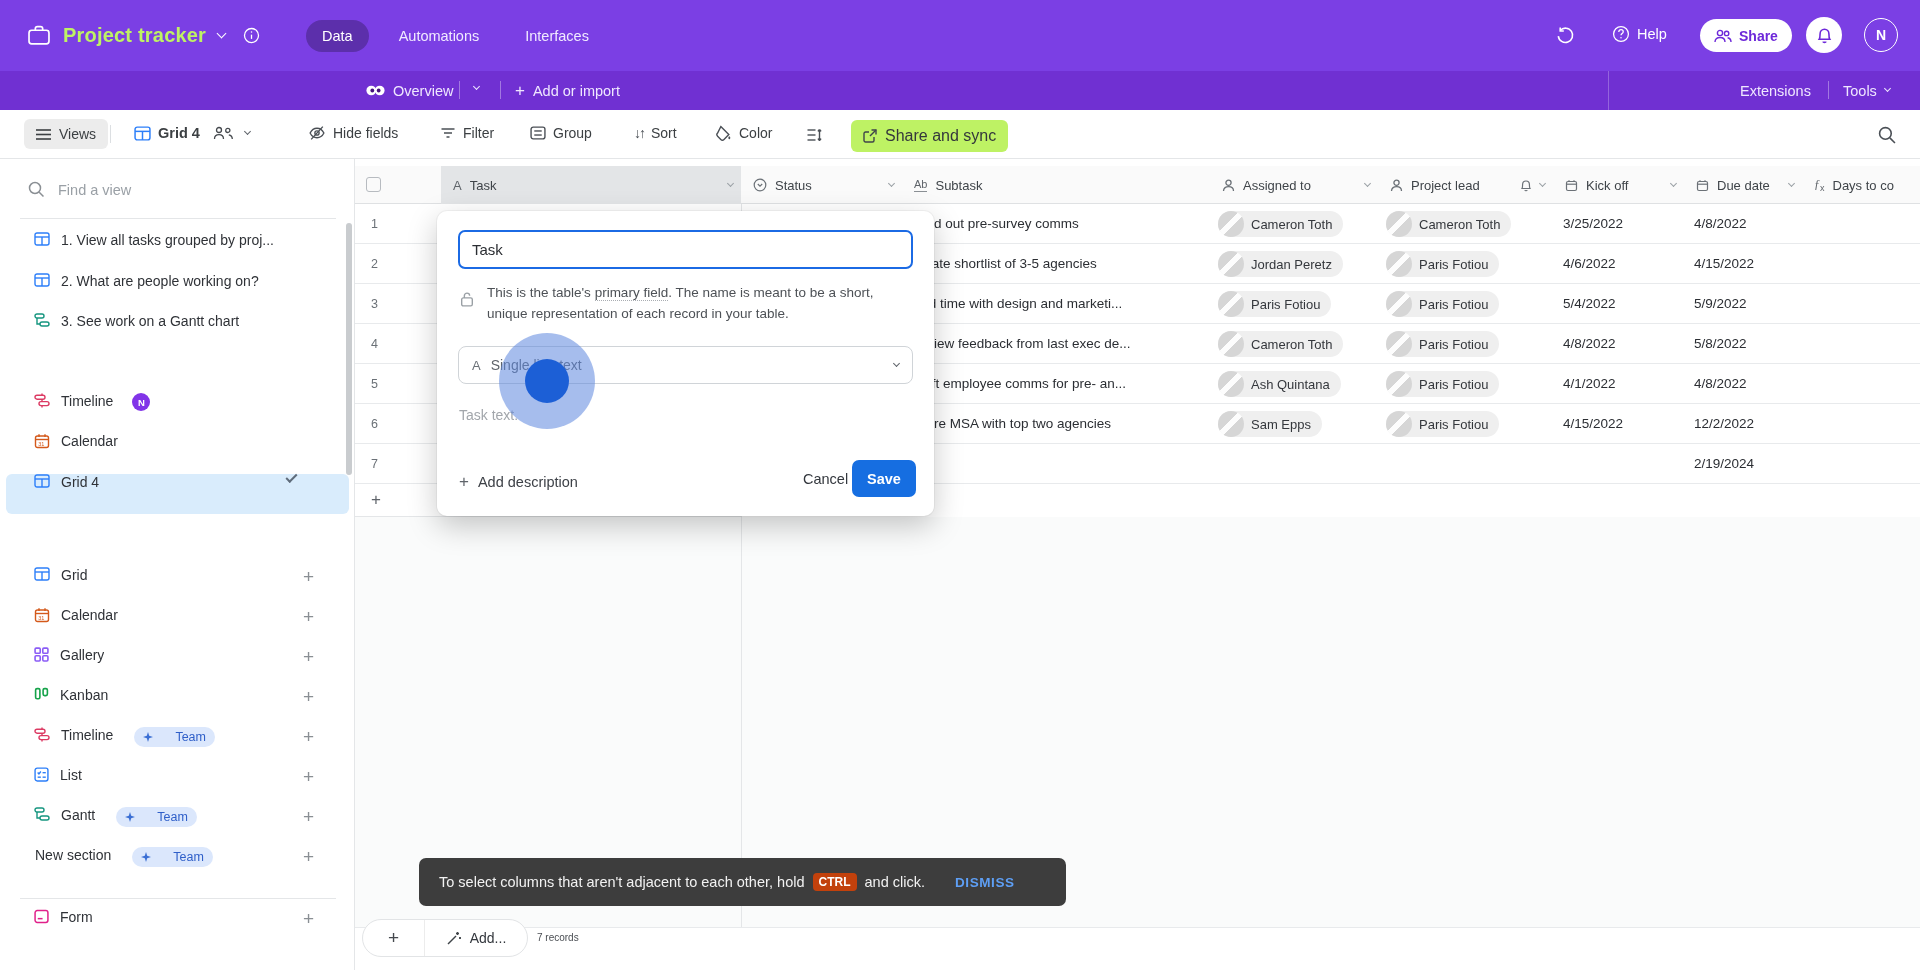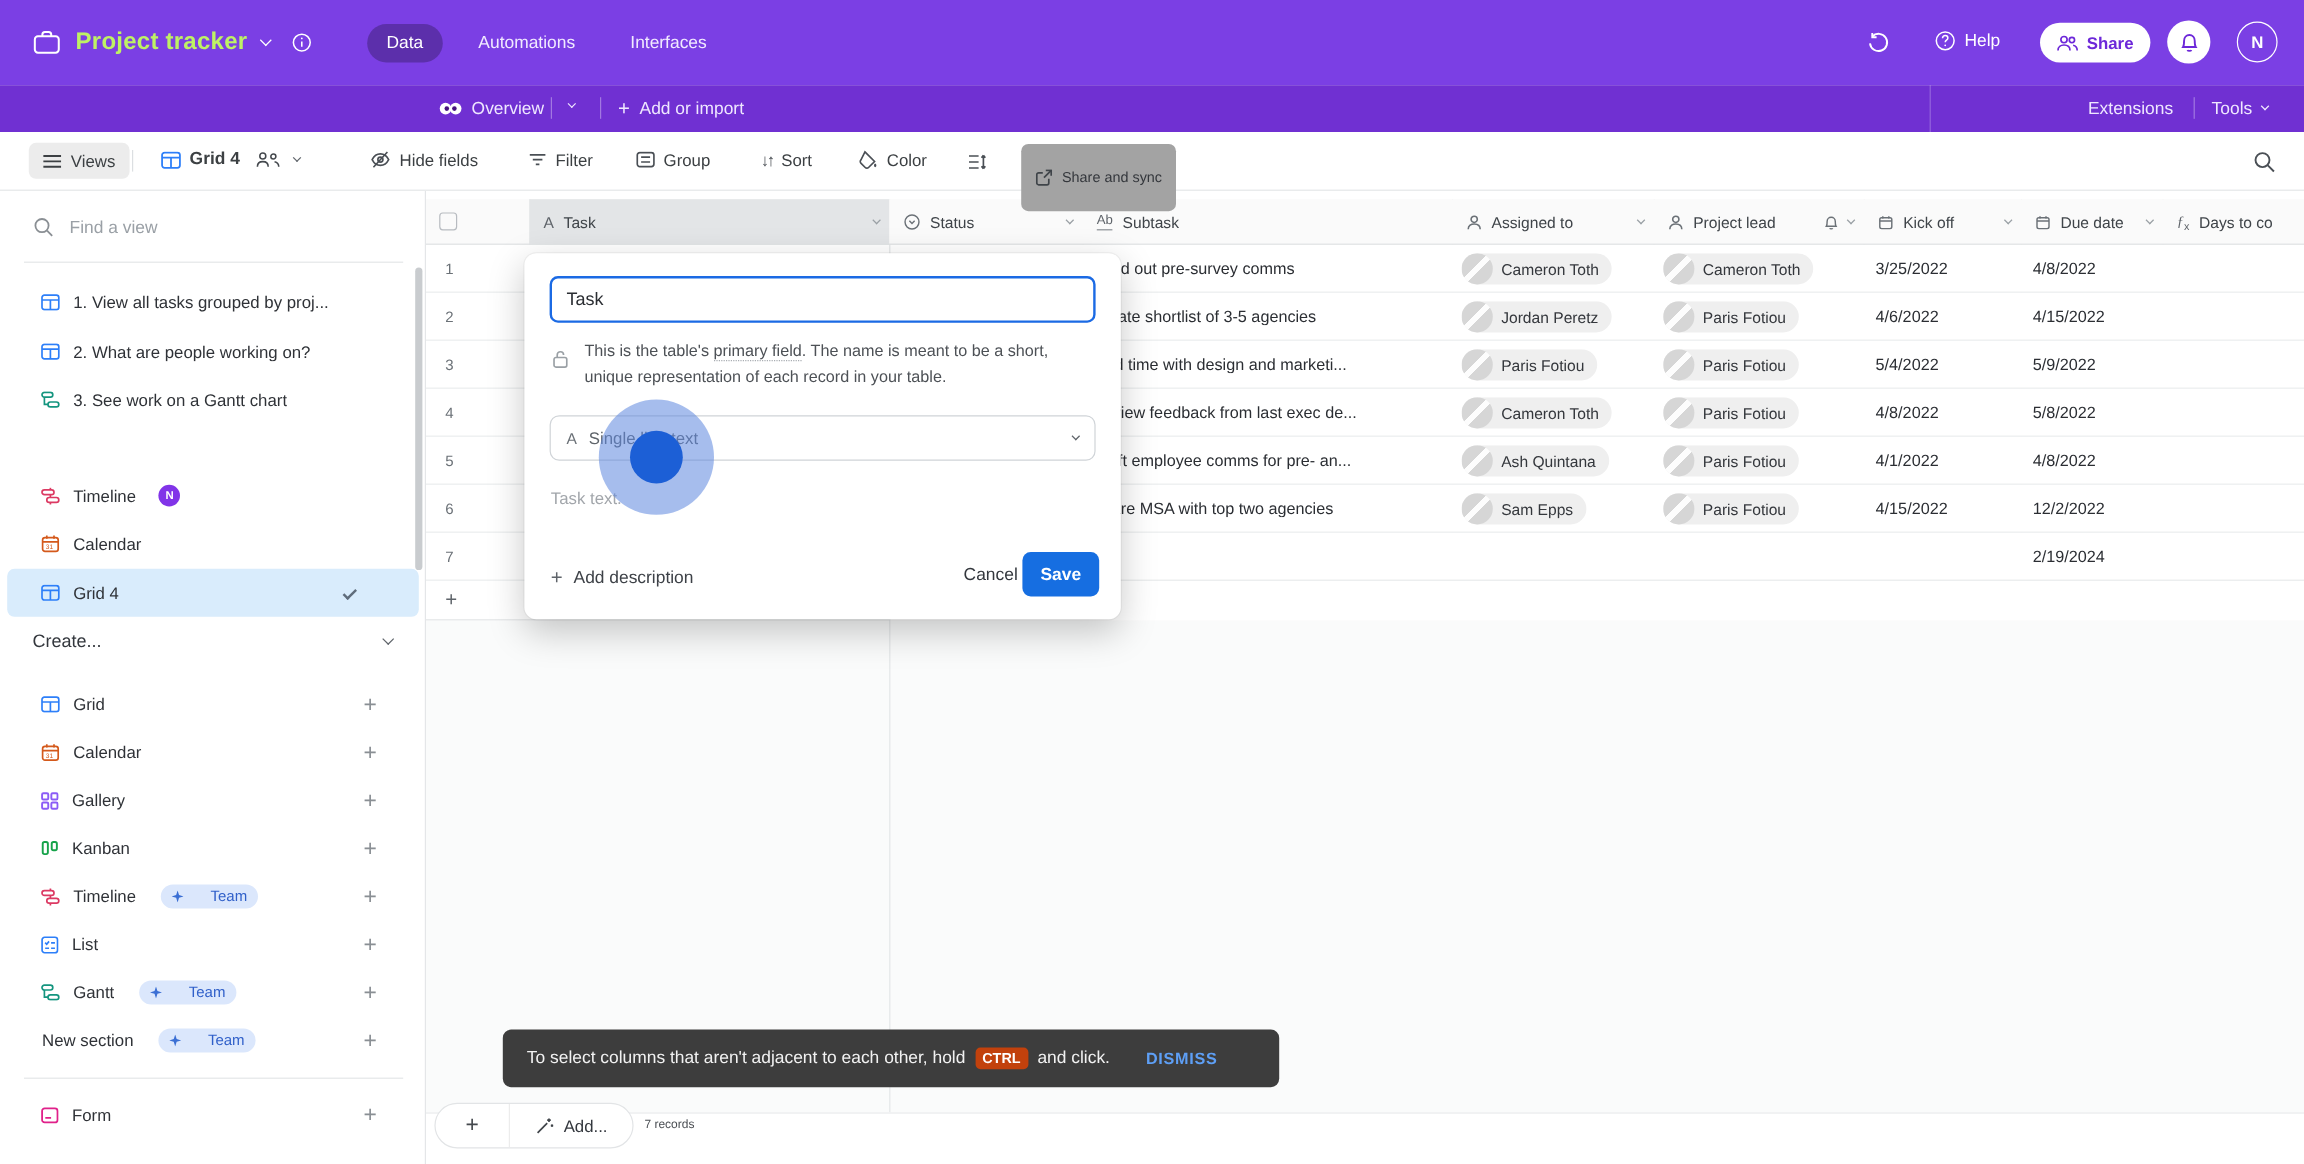--- a/index.html
+++ b/index.html
@@ -20,24 +20,24 @@
   
   #tabbar{left:0;top:71px;width:1920px;height:39px;background:#7030d2;z-index:10}
   #active-tab{left:24px;top:0;width:325px;height:39px;background:#fff;border-radius:7px 7px 0 0;padding:0 12px 0 14px;gap:9px;cursor:pointer}
   #active-tab .lbl{font-size:14.5px;color:#33373d;font-weight:400}
   .tabbar-item{color:#efe7ff;font-size:14.5px;gap:8px;cursor:pointer}
   .vsep{width:1px;height:18px;background:rgba(255,255,255,.35)}
   
   #toolbar{left:0;top:110px;width:1920px;height:49px;background:#fff;border-bottom:1px solid #e4e6e8;z-index:9}
   .tbtn{gap:7px;font-size:14px;color:#3c4043;cursor:pointer;padding:6px 8px;border-radius:6px}
   #views-btn{background:#ececec;padding:7px 12px;gap:8px;font-weight:400}
-  #share-sync{background:#a3a3a3;border-radius:6px;padding:21px 12px;gap:8px;font-size:12px;color:#34373c;cursor:pointer}
+  #share-sync{background:#bef264;border-radius:6px;padding:7px 12px;gap:8px;font-size:16px;color:#34373c;cursor:pointer}
   
   #sidebar{left:0;top:159px;width:355px;height:811px;background:#fff;border-right:1px solid #e4e6e8;z-index:8}
-  .sideitem{position:absolute;left:0;width:355px;height:40px;display:flex;align-items:center;padding-left:34px;gap:11px;cursor:pointer}
+  .sideitem{position:absolute;left:0;width:355px;height:40px;display:flex;align-items:flex-start;padding-left:34px;gap:11px;cursor:pointer}
   .sideitem .lbl{font-size:14px;color:#2f3237;white-space:nowrap;overflow:hidden;text-overflow:ellipsis}
   .plusbtn{position:absolute;right:41px;color:#8a8f94;font-size:19px;font-weight:400;cursor:pointer;line-height:1}
   .teambadge{display:inline-flex;align-items:center;gap:22px;background:#dbe7fc;color:#2f5fc9;font-size:12.5px;border-radius:11px;padding:3px 9px;margin-left:10px}
   .nbadge{width:18px;height:18px;border-radius:50%;background:#8134e8;color:#fff;font-size:9.5px;font-weight:700;display:inline-flex;align-items:center;justify-content:center;margin-left:8px}
   #find-input{border:none;outline:none;font-size:14.5px;color:#333;width:220px}
   #find-input::placeholder{color:#9aa0a6}
   .check{display:inline-block;width:11px;height:6px;border-left:2px solid #5f6c7b;border-bottom:2px solid #5f6c7b;transform:rotate(-45deg)}
   
   .hline{position:absolute;height:1px;background:#e4e6e8}
   .vline{position:absolute;width:1px;background:#e4e6e8}
@@ -342,24 +342,20 @@
         <svg width="16" height="14" viewBox="0 0 16 14" fill="none" stroke="#2d7ff9" stroke-width="1.4">
           <rect x="1" y="1" width="14" height="12" rx="2"></rect>
           <line x1="1" y1="5" x2="15" y2="5"></line>
           <line x1="8" y1="5" x2="8" y2="13"></line>
         </svg>
       </span>
     <span class="lbl">Grid 4</span>
     <span class="check" style="position:absolute;right:52px"></span>
   </div>
 
-  <div class="flex" style="position:absolute;left:27px;top:355px;height:40px;width:300px;cursor:pointer">
-    <span style="font-size:15px;color:#33373d">Create...</span>
-    <span class="chev" style="color:#5f646a;margin-left:auto"></span>
-  </div>
 
   <div class="sideitem" style="top:408px">
     <span>
         <svg width="16" height="14" viewBox="0 0 16 14" fill="none" stroke="#2d7ff9" stroke-width="1.4">
           <rect x="1" y="1" width="14" height="12" rx="2"></rect>
           <line x1="1" y1="5" x2="15" y2="5"></line>
           <line x1="8" y1="5" x2="8" y2="13"></line>
         </svg>
       </span>
     <span class="lbl">Grid</span>

